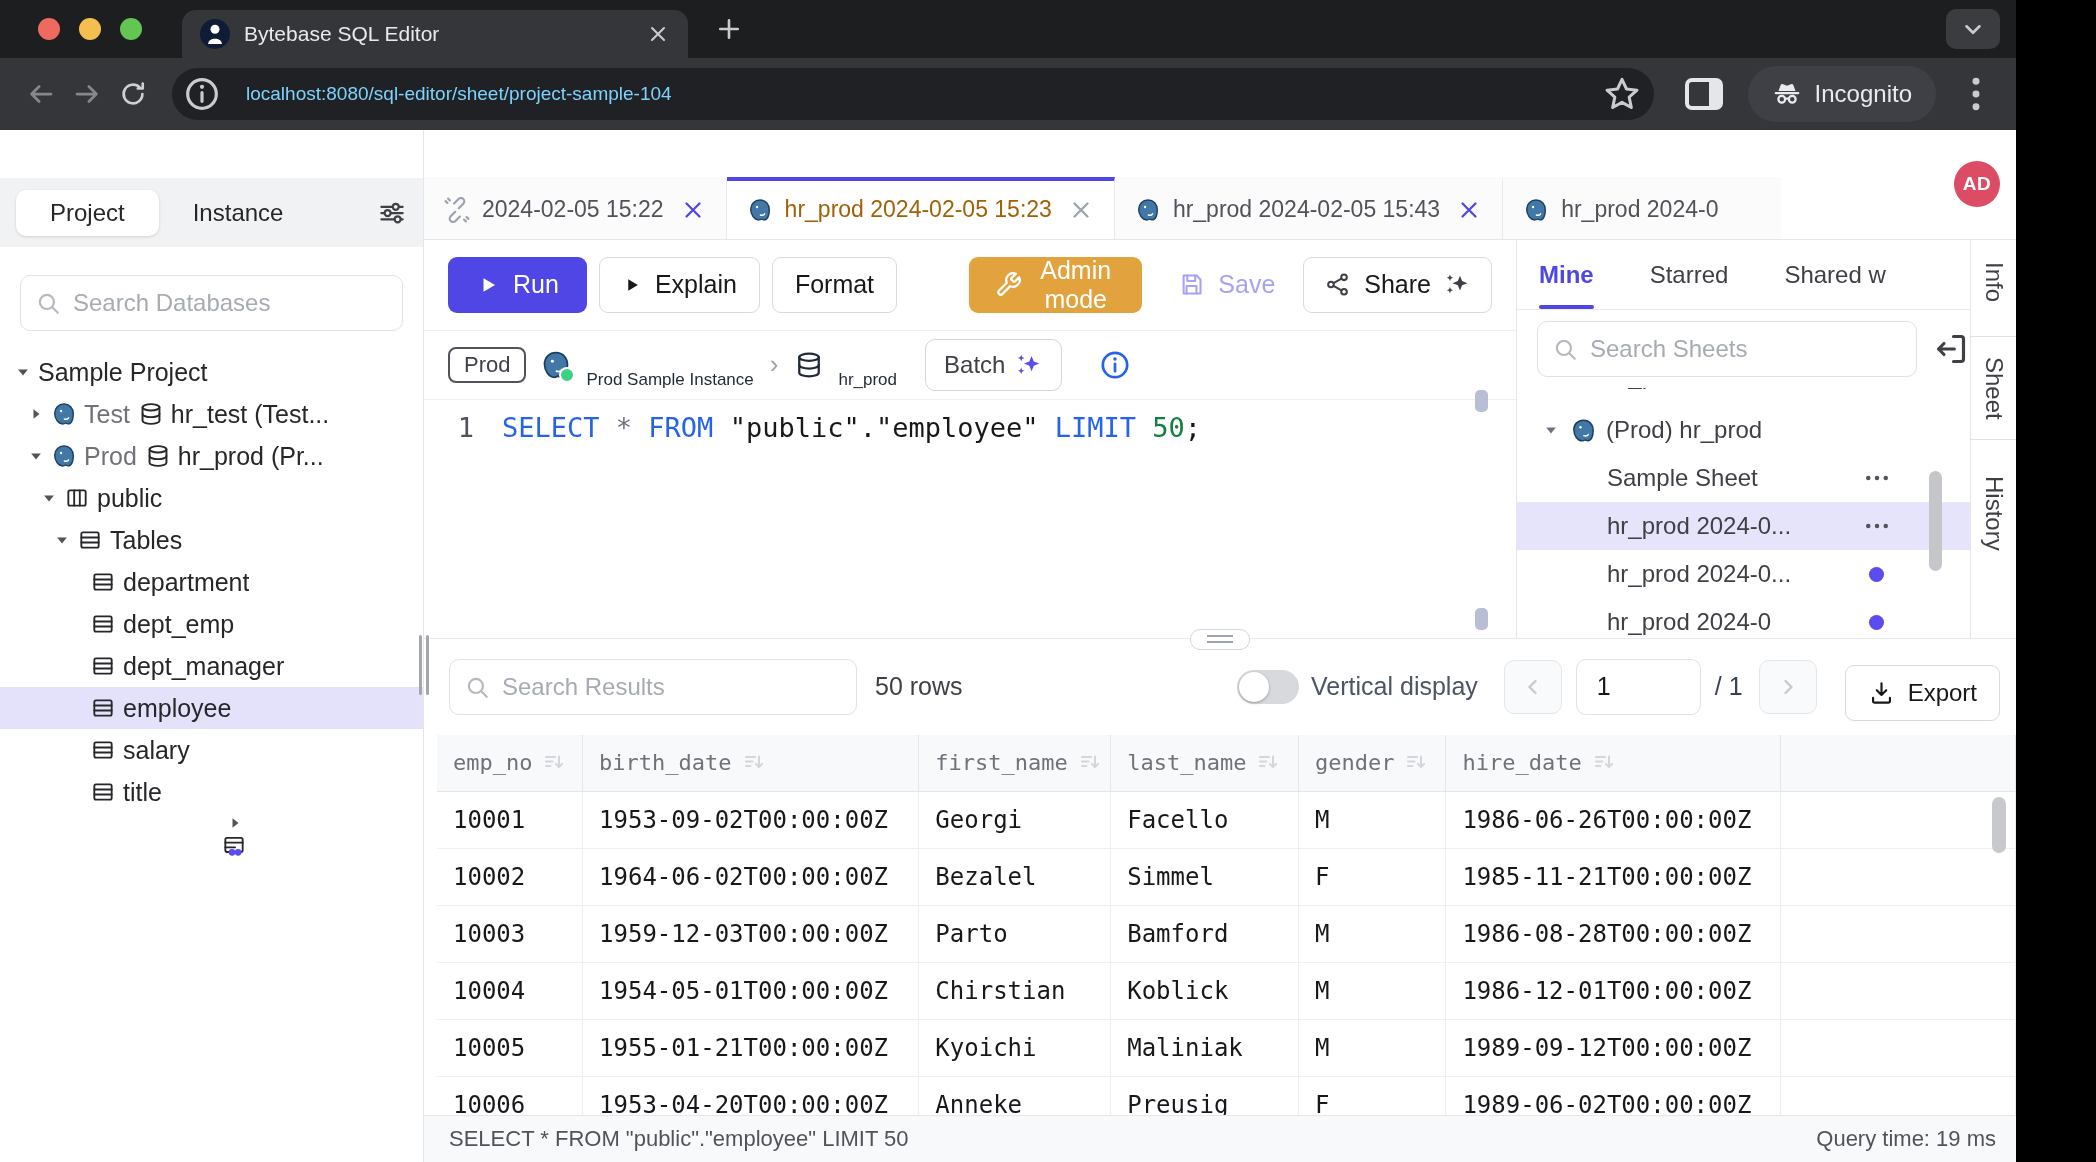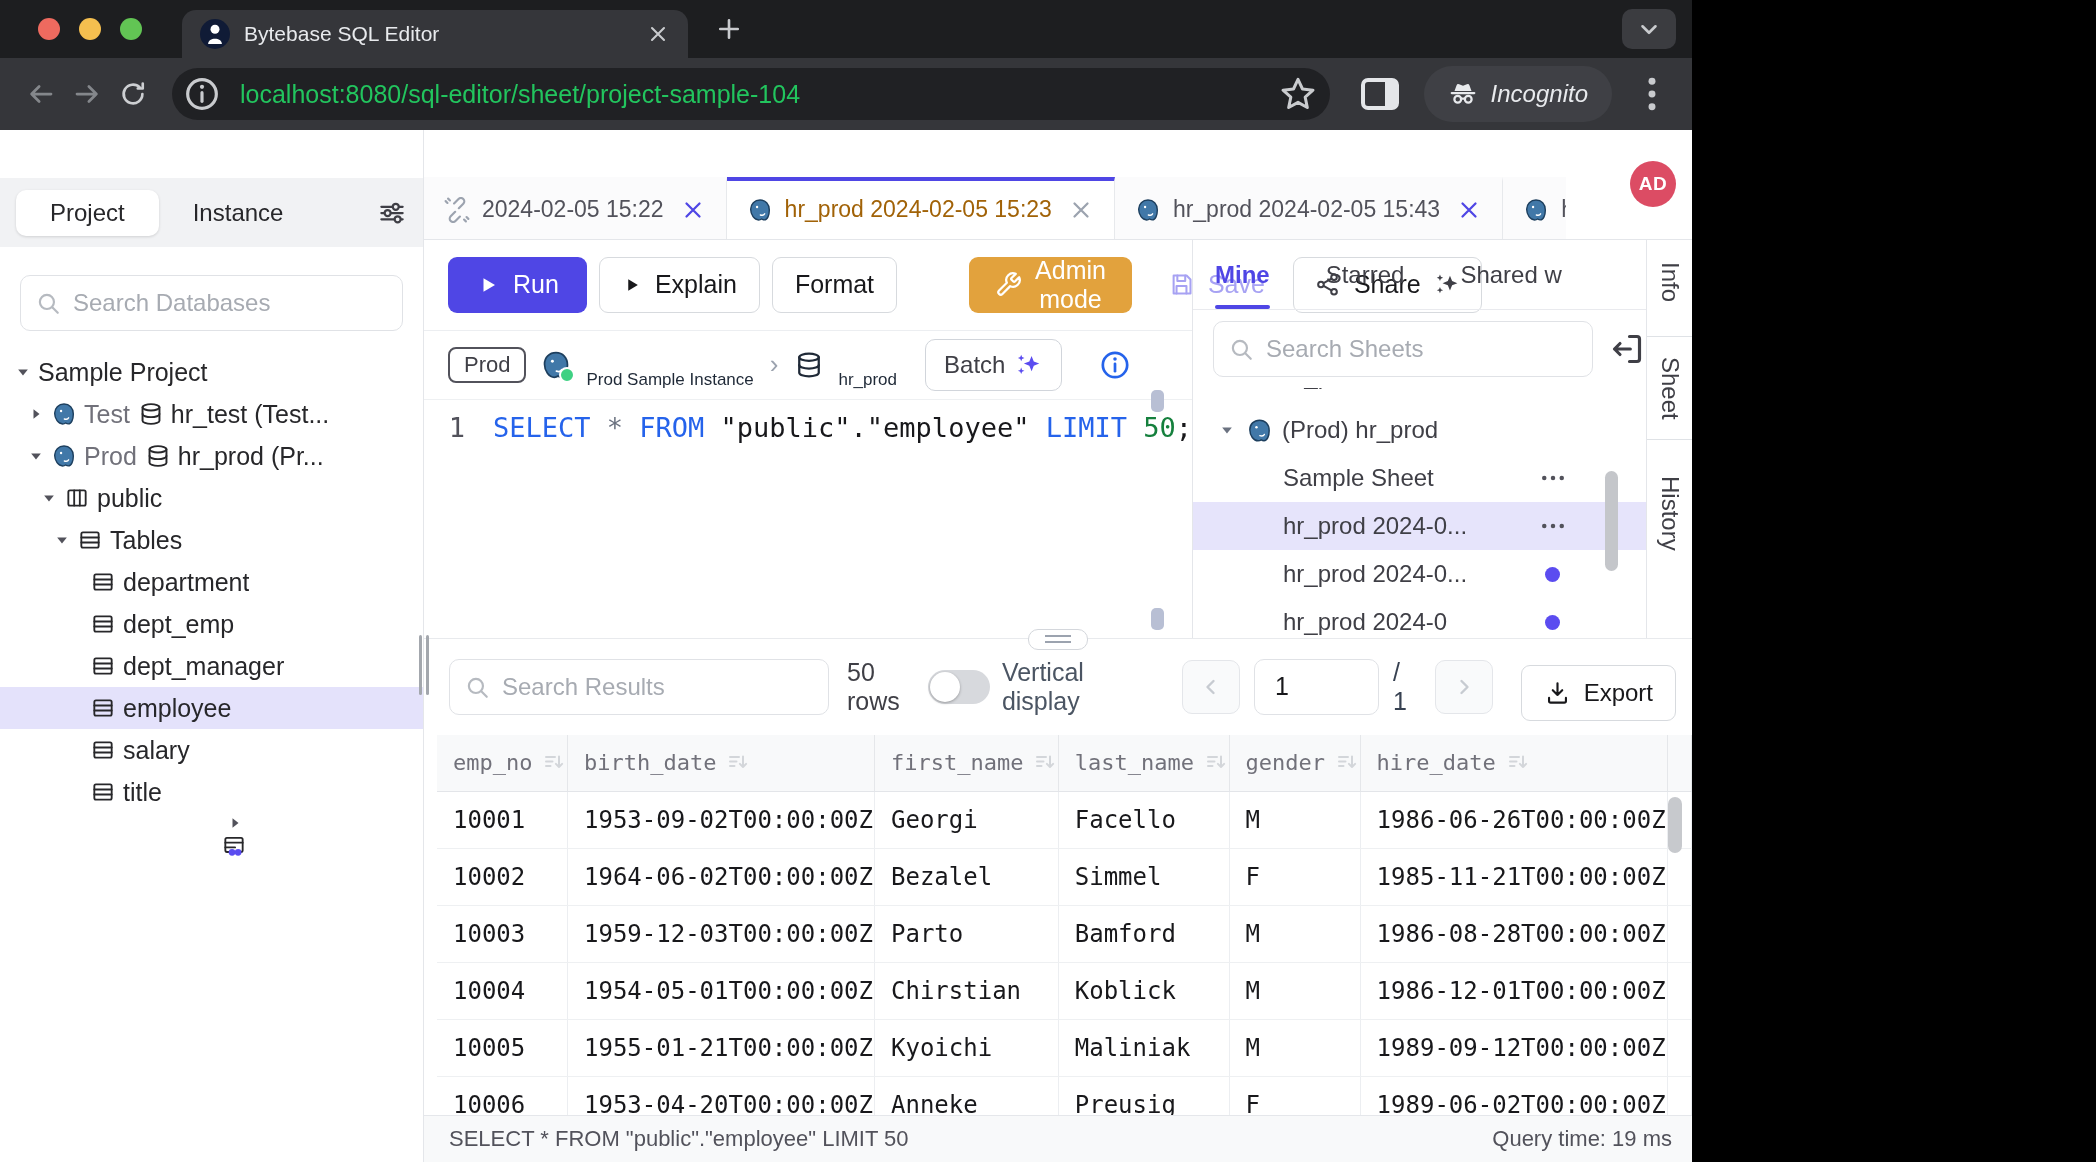--- a/index.html
+++ b/index.html
@@ -1,16 +1,16 @@
 <!DOCTYPE html>
 <html><head>
 <meta charset="utf-8">
 <style>
   html,body{margin:0;padding:0;background:#000;}
-  .screen{width:1692px;height:1162px;position:relative;background:#fff;overflow:hidden;
+  .screen{width:2016px;height:1162px;position:relative;background:#fff;overflow:hidden;
           font-family:"Liberation Sans",sans-serif;-webkit-font-smoothing:antialiased;color:#1f2937;}
   .ico{display:inline-flex;align-items:center;justify-content:center;flex:none;}
   .ico svg{width:100%;height:100%;display:block;}
 
   
   .chrome{height:130px;background:#1d1e20;}
   .tabstrip{height:58px;display:flex;align-items:flex-end;}
   .traffic{display:flex;gap:19px;padding-left:38px;align-items:center;height:58px;}
   .traffic span{width:22px;height:22px;border-radius:50%;}
   .tl-red{background:#ee6a5f;} .tl-yellow{background:#f5bf4f;} .tl-green{background:#62c554;}
@@ -22,24 +22,24 @@
   .newtab-btn{width:30px;height:30px;color:#c9cbce;align-self:center;margin-left:26px;}
   .win-chev{margin-left:auto;margin-right:16px;align-self:center;width:54px;height:40px;border-radius:10px;
             background:#3b3c40;display:flex;align-items:center;justify-content:center;color:#c9cbce;}
   .win-chev .ico{width:26px;height:26px;}
   .urlrow{height:72px;background:#35363a;display:flex;align-items:center;padding:0 18px;}
   .navbtn{width:46px;height:46px;display:flex;align-items:center;justify-content:center;border-radius:50%;}
   .navbtn .ico{width:30px;height:30px;}
   .nav-dim{color:#84878b;} .nav-lit{color:#cdcfd2;}
   .urlpill{flex:1;height:52px;background:#202124;border-radius:26px;margin:0 16px;display:flex;align-items:center;padding:0 12px 0 10px;}
   .urlpill .info-btn{width:40px;height:40px;color:#c9cbce;}
-  .url-text{flex:1;color:#22c55e;font-size:25px;margin-left:18px;white-space:nowrap;overflow:hidden;}
+  .url-text{flex:1;color:#7dd3fc;font-size:19px;margin-left:24px;white-space:nowrap;overflow:hidden;}
   .star-btn{width:40px;height:40px;color:#c9cbce;}
   .panel-btn{width:48px;height:48px;color:#e4e6e9;margin:0 10px;}
-  .incog{height:56px;border-radius:28px;background:#3f4045;display:flex;align-items:center;gap:13px;padding:0 24px;margin:0 10px;font-style:italic;}
+  .incog{height:56px;border-radius:28px;background:#3f4045;display:flex;align-items:center;gap:13px;padding:0 24px;margin:0 10px;}
   .incog .ico{width:30px;height:30px;color:#e8eaed;}
   .incog-label{color:#e8eaed;font-size:24px;}
   .menu-btn{width:44px;height:44px;color:#c9cbce;margin-left:8px;}
 
   
   .app{display:flex;height:1032px;}
   .sidebar{width:423px;border-right:1px solid #e4e6ea;position:relative;flex:none;display:flex;flex-direction:column;}
   .main{flex:1;min-width:0;display:flex;flex-direction:column;}
 
   

